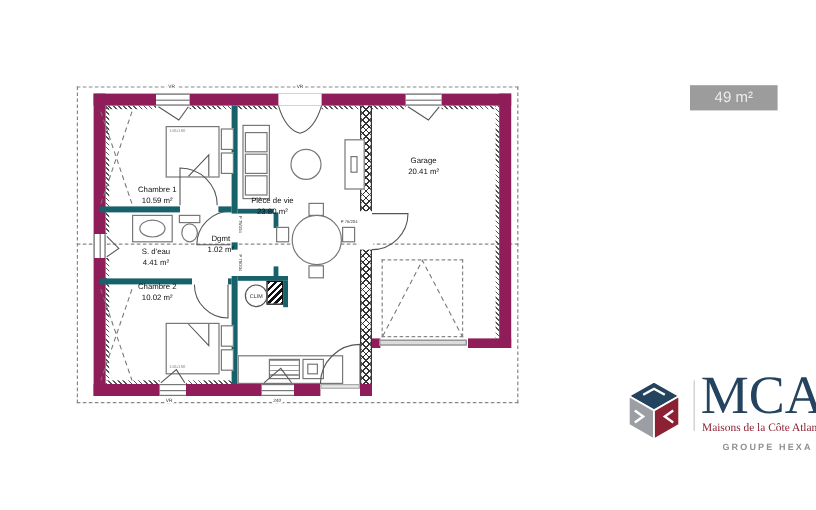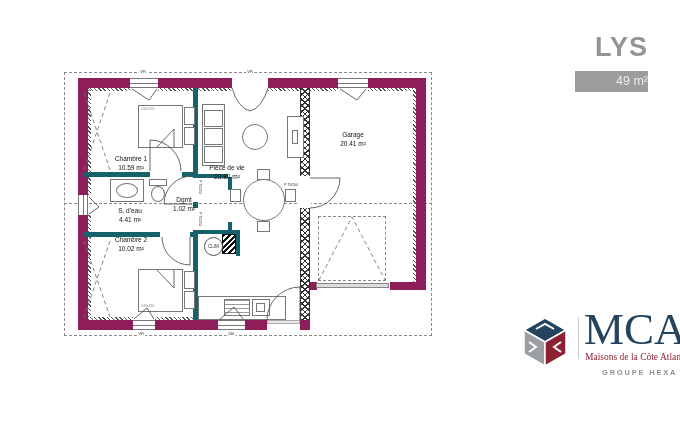--- a/index.html
+++ b/index.html
@@ -36,21 +36,21 @@
   .tlabel{font-size:4px;color:#333;background:#fff;padding:0 1px;transform:translateX(-50%);white-space:nowrap;line-height:1;}
   .bedlabel{font-size:3.5px;color:#888;white-space:nowrap;line-height:1;}
   .vlabel{font-size:3.5px;color:#333;transform-origin:0 0;transform:rotate(90deg);white-space:nowrap;line-height:1;}
   .hdoorlabel{font-size:3.5px;color:#333;background:#fff;white-space:nowrap;line-height:1;}
   .clim{border:1px solid #555;border-radius:50%;width:19px;height:19px;
         font-size:4.5px;color:#333;text-align:center;line-height:18px;}
   
   .lys{left:520px;top:32px;width:128px;text-align:right;font-size:27px;font-weight:bold;
        color:#949494;letter-spacing:1px;}
   .badge{left:575px;top:71px;width:73px;height:21px;background:#9c9c9c;color:#ececec;
-         font-size:12.5px;text-align:right;line-height:21px;}
+         font-size:12.5px;text-align:center;line-height:21px;}
   
   .mca{left:584px;top:307px;font-family:"Liberation Serif",serif;font-size:45px;line-height:1;
        color:#24435e;white-space:nowrap;}
   .mca-tag{left:585px;top:352px;font-family:"Liberation Serif",serif;font-size:9.5px;
            color:#8c2133;white-space:nowrap;}
   .mca-grp{left:602px;top:368px;font-size:7.5px;font-weight:bold;letter-spacing:1.8px;
            color:#909090;white-space:nowrap;}
   .vdivider{width:1px;background:#c9c9c9;}
   svg.overlay{position:absolute;left:0;top:0;pointer-events:none;}
 </style>
@@ -195,21 +195,20 @@
   </div>
 
   <div class="abs tlabel" style="left:143px;top:70px;">VR</div>
   <div class="abs tlabel" style="left:250px;top:70px;">VR</div>
   <div class="abs tlabel" style="left:141px;top:332px;">VR</div>
   <div class="abs tlabel" style="left:231px;top:332px;">240</div>
   <div class="abs hdoorlabel" style="left:284px;top:184px;">P 75/204</div>
   <div class="abs vlabel" style="left:201px;top:180px;">P 75/204</div>
   <div class="abs vlabel" style="left:201px;top:212px;">P 75/204</div>
 
-  <div class="abs lys">LYS</div>
   <div class="abs badge">49 m²</div>
 
   <svg class="overlay" width="60" height="60" viewBox="0 0 60 60" style="left:518px;top:313px;">
     <g stroke="#fff" stroke-width="1.5">
       <path d="M27,5 L48,17 L27,29 L6,17 Z" fill="#24435e"></path>
       <path d="M6,17 L27,29 L27,53 L6,41 Z" fill="#9b9ea3"></path>
       <path d="M48,17 L48,41 L27,53 L27,29 Z" fill="#8c2133"></path>
     </g>
     <g stroke="#fff" stroke-width="2" fill="none">
       <path d="M18,16 L27,11 L36,16"></path>

